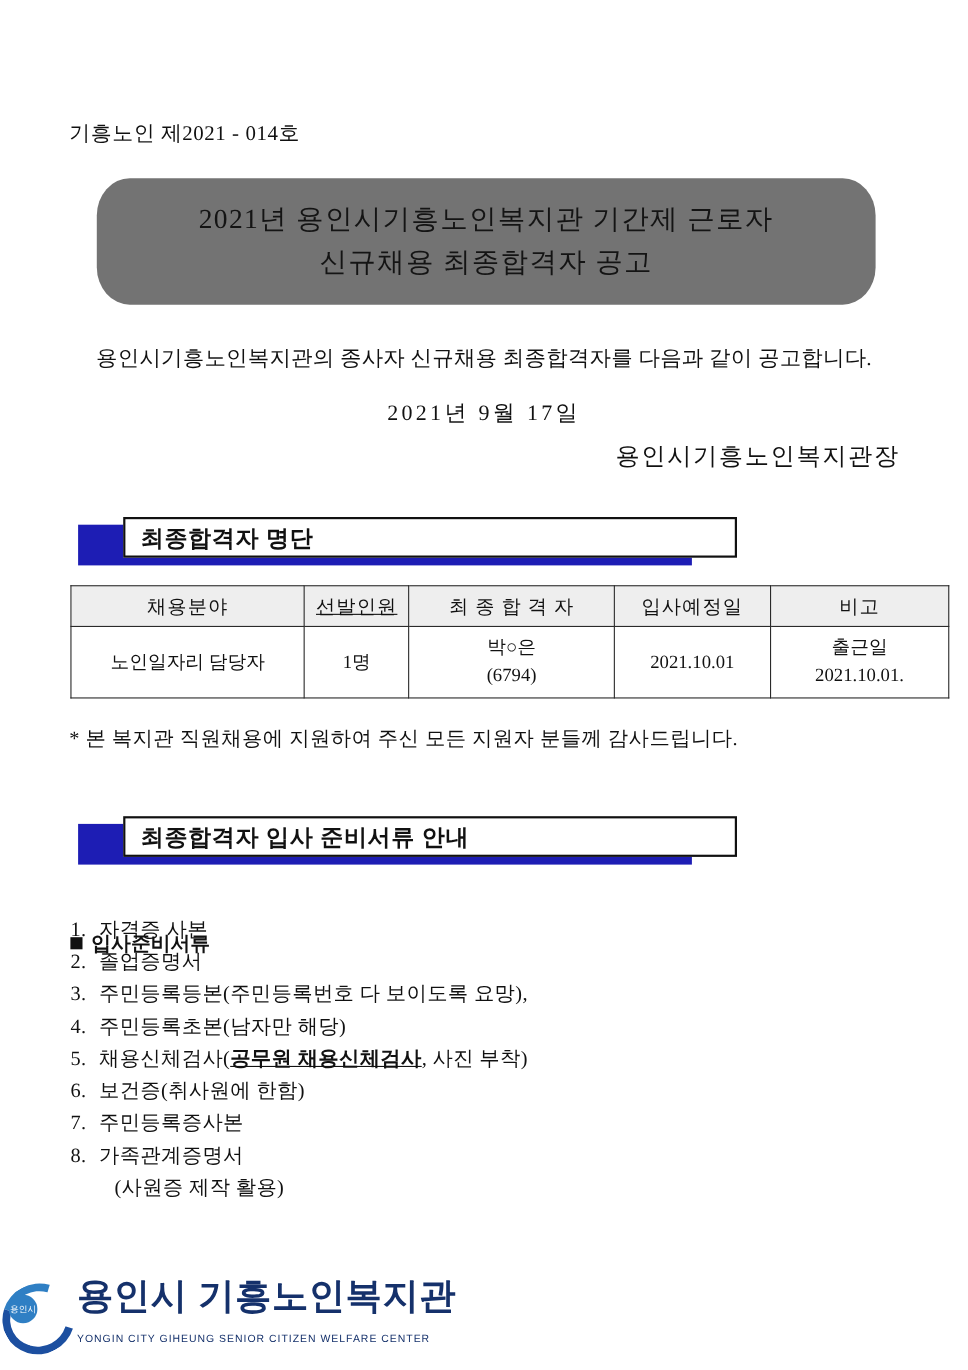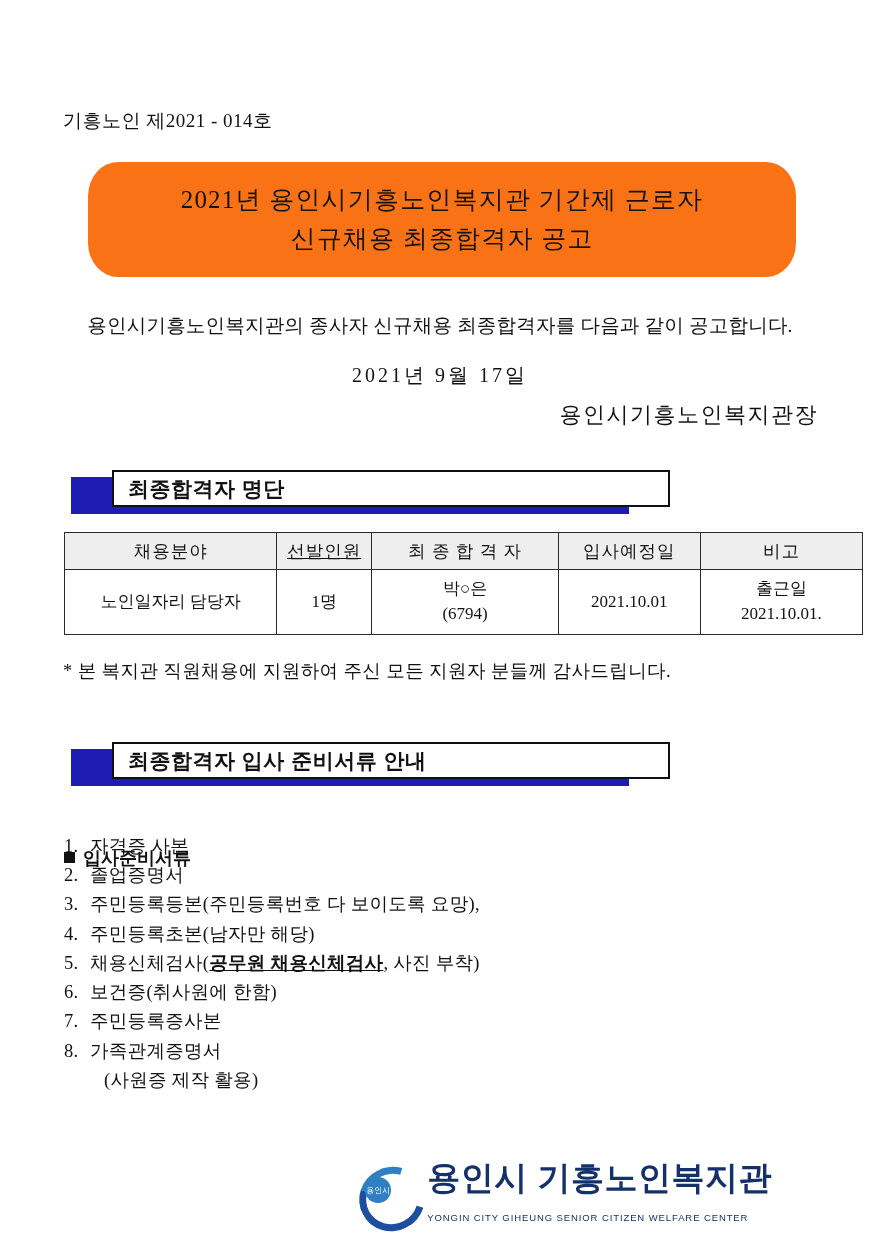--- a/index.html
+++ b/index.html
@@ -31,21 +31,21 @@
     letter-spacing: 0.5px;
   }
 
   
   .title-banner {
     position: absolute;
     left: 88px;
     top: 162px;
     width: 708px;
     height: 115px;
-    background: #f97316;
+    background: #737373;
     border-radius: 30px / 34px;
     display: flex;
     flex-direction: column;
     align-items: center;
     justify-content: center;
   }
   .title-banner .line {
     font-size: 25px;
     letter-spacing: 1.2px;
     line-height: 1.55;
@@ -201,21 +201,21 @@
     text-decoration: underline;
   }
 
   
   .logo {
     position: absolute;
     left: 0;
     bottom: 22px;
     width: 772px;
     display: flex;
-    justify-content: flex-end;
+    justify-content: flex-start;
     align-items: center;
   }
   .logo-inner {
     display: flex;
     align-items: center;
     gap: 12px;
   }
   .logo-mark {
     position: relative;
     width: 58px;

